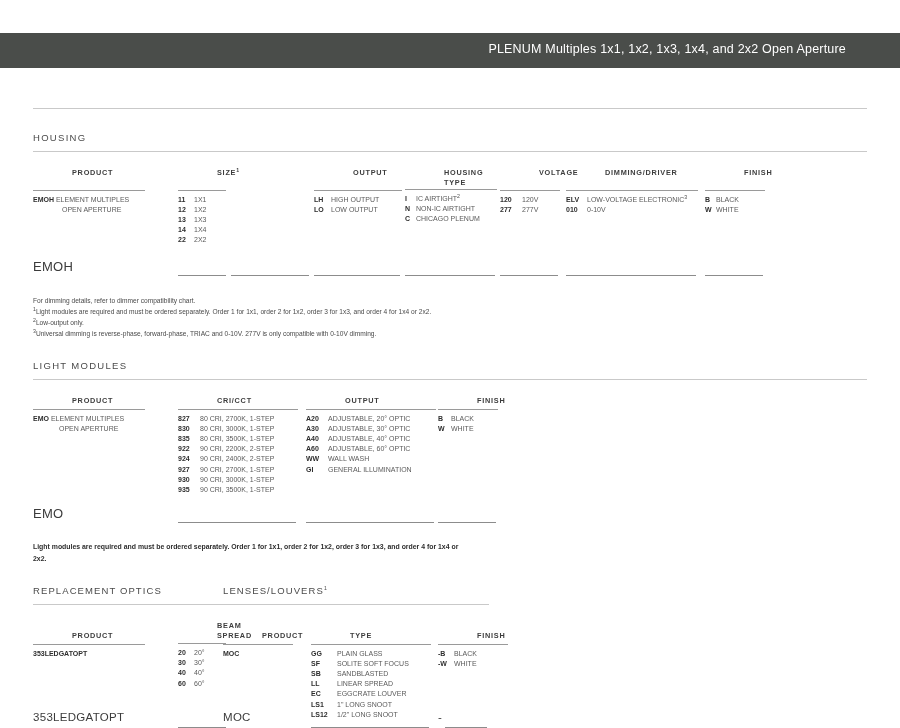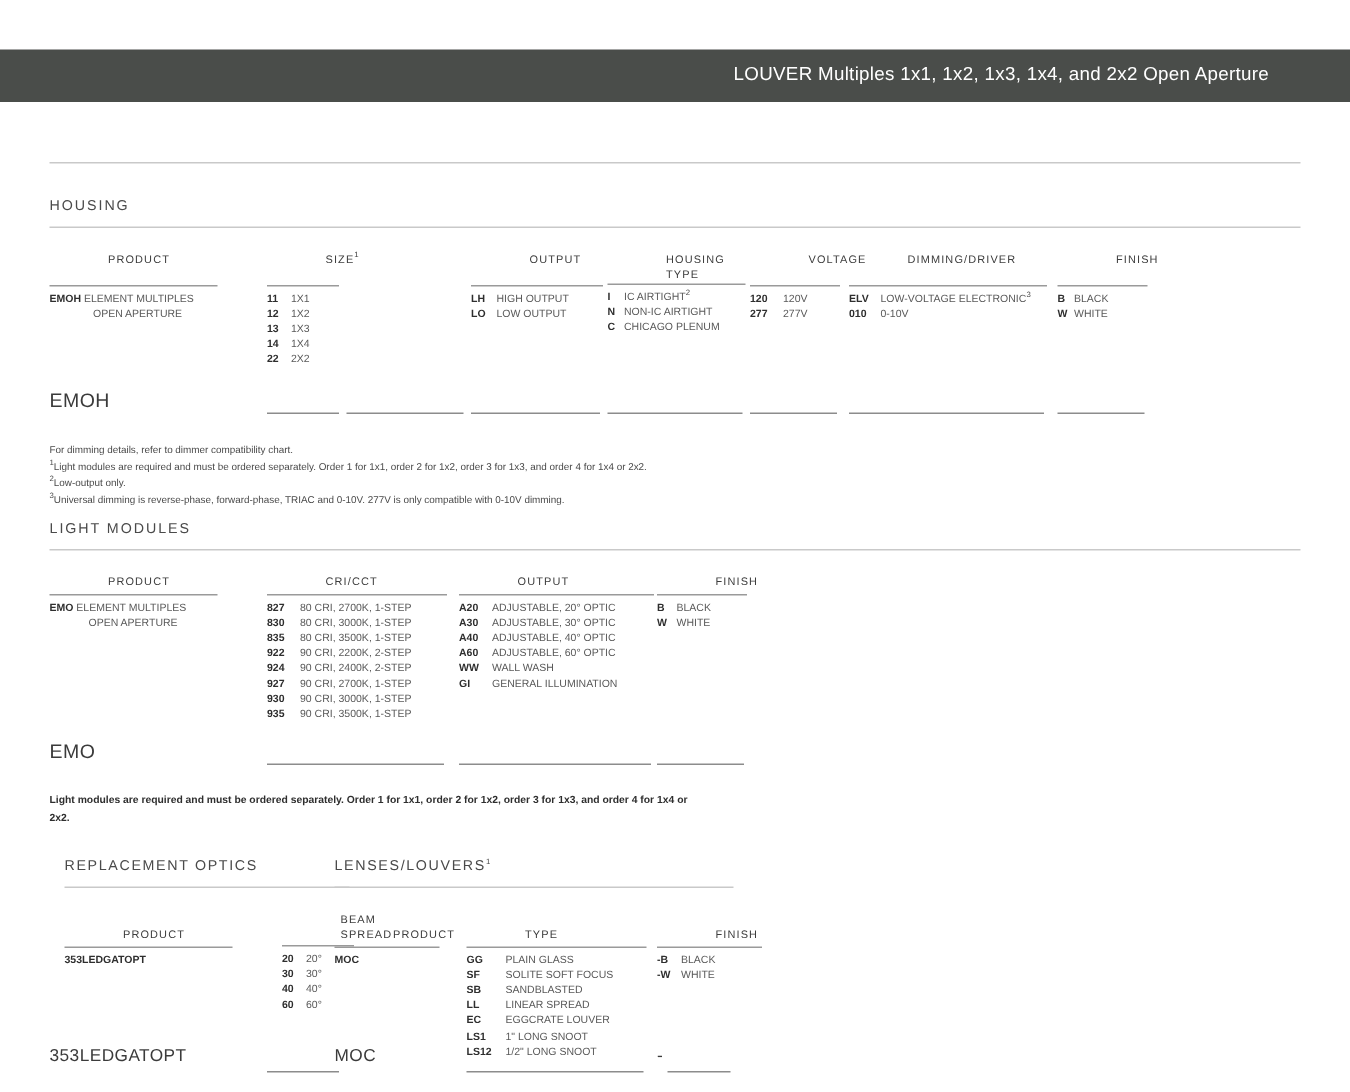--- a/index.html
+++ b/index.html
@@ -64,21 +64,21 @@
   .col {
     position: absolute;
     top: 0;
   }
   .col-head {
     font-size: 7.3px;
     letter-spacing: 0.75px;
     color: #3d3d3d;
     text-transform: uppercase;
     line-height: 9.5px;
-    font-weight: 400;
+    font-weight: 700;
     padding-left: 39px;
   }
   .col-rule {
     border-top: 1px solid #9a9a9a;
     margin-top: 3px;
   }
   .opt {
     font-size: 7px;
     color: #4a4a4a;
     line-height: 10.2px;
@@ -128,21 +128,21 @@
     font-size: 6.9px;
     color: #2e2e2e;
     font-weight: 700;
     line-height: 11.5px;
   }
 </style>
 </head>
 <body>
 
 <div class="header-bar"></div>
-<div class="header-title">LOUVER Multiples 1x1, 1x2, 1x3, 1x4, and 2x2 Open Aperture</div>
+<div class="header-title">PLENUM Multiples 1x1, 1x2, 1x3, 1x4, and 2x2 Open Aperture</div>
 
 <div class="content">
 
   <div class="rule" style="margin-top:8px;"></div>
 
   <div class="section-title" style="margin-top:23px; font-size:9.5px; letter-spacing:1.3px;">HOUSING</div>
   <div class="rule" style="margin-top:8px;"></div>
 
   <div class="grid" style="height:62px; margin-top:16px;">
 
@@ -212,21 +212,21 @@
     <div class="entry-blank" style="left:672px; width:58px;"></div>
   </div>
 
   <div style="margin-top:10px;">
     <div class="note">For dimming details, refer to dimmer compatibility chart.</div>
     <div class="note"><sup>1</sup><span>Light modules are required and must be ordered separately. Order 1 for 1x1, order 2 for 1x2, order 3 for 1x3, and order 4 for 1x4 or 2x2.</span></div>
     <div class="note"><sup>2</sup><span>Low-output only.</span></div>
     <div class="note"><sup>3</sup><span>Universal dimming is reverse-phase, forward-phase, TRIAC and 0-10V. 277V is only compatible with 0-10V dimming.</span></div>
   </div>
 
-  <div class="section-title" style="margin-top:8px; font-size:9.5px; letter-spacing:1.3px;">LIGHT MODULES</div>
+  <div class="section-title" style="margin-top:21px; font-size:9.5px; letter-spacing:1.3px;">LIGHT MODULES</div>
   <div class="rule" style="margin-top:8px;"></div>
 
   <div class="grid" style="height:96px; margin-top:16px;">
 
     <div class="col" style="left:0px; width:112px;">
       <div class="col-head">PRODUCT</div>
       <div class="col-rule" style="margin-top:3px;"></div>
       <div class="opt" style="margin-top:4px;"><span class="code">EMO</span> <span class="desc">ELEMENT MULTIPLES</span></div>
       <div class="opt" style="padding-left:26px;"><span class="desc">OPEN APERTURE</span></div>
     </div>
@@ -267,21 +267,21 @@
     <div class="entry-label">EMO</div>
     <div class="entry-blank" style="left:145px; width:118px;"></div>
     <div class="entry-blank" style="left:273px; width:128px;"></div>
     <div class="entry-blank" style="left:405px; width:58px;"></div>
   </div>
 
   <div class="note-bold" style="margin-top:9px; width:430px;">Light modules are required and must be ordered separately. Order 1 for 1x1, order 2 for 1x2, order 3 for 1x3, and order 4 for 1x4 or 2x2.</div>
 
   <div class="grid" style="height:116px; margin-top:21px;">
 
-    <div class="col" style="left:10px; width:190px;">
+    <div class="col" style="left:0px; width:190px;">
       <div class="section-title" style="font-size:9.5px; letter-spacing:1.1px;">REPLACEMENT OPTICS</div>
       <div class="rule" style="margin-top:8px; width:190px;"></div>
 
       <div style="position:relative; margin-top:16px; height:80px;">
         <div class="col" style="left:0px; width:112px;">
           <div class="col-head" style="padding-top:10px;">PRODUCT</div>
           <div class="col-rule" style="margin-top:3px;"></div>
           <div class="opt" style="margin-top:4px;"><span class="code">353LEDGATOPT</span></div>
         </div>
         <div class="col" style="left:145px; width:48px;">

